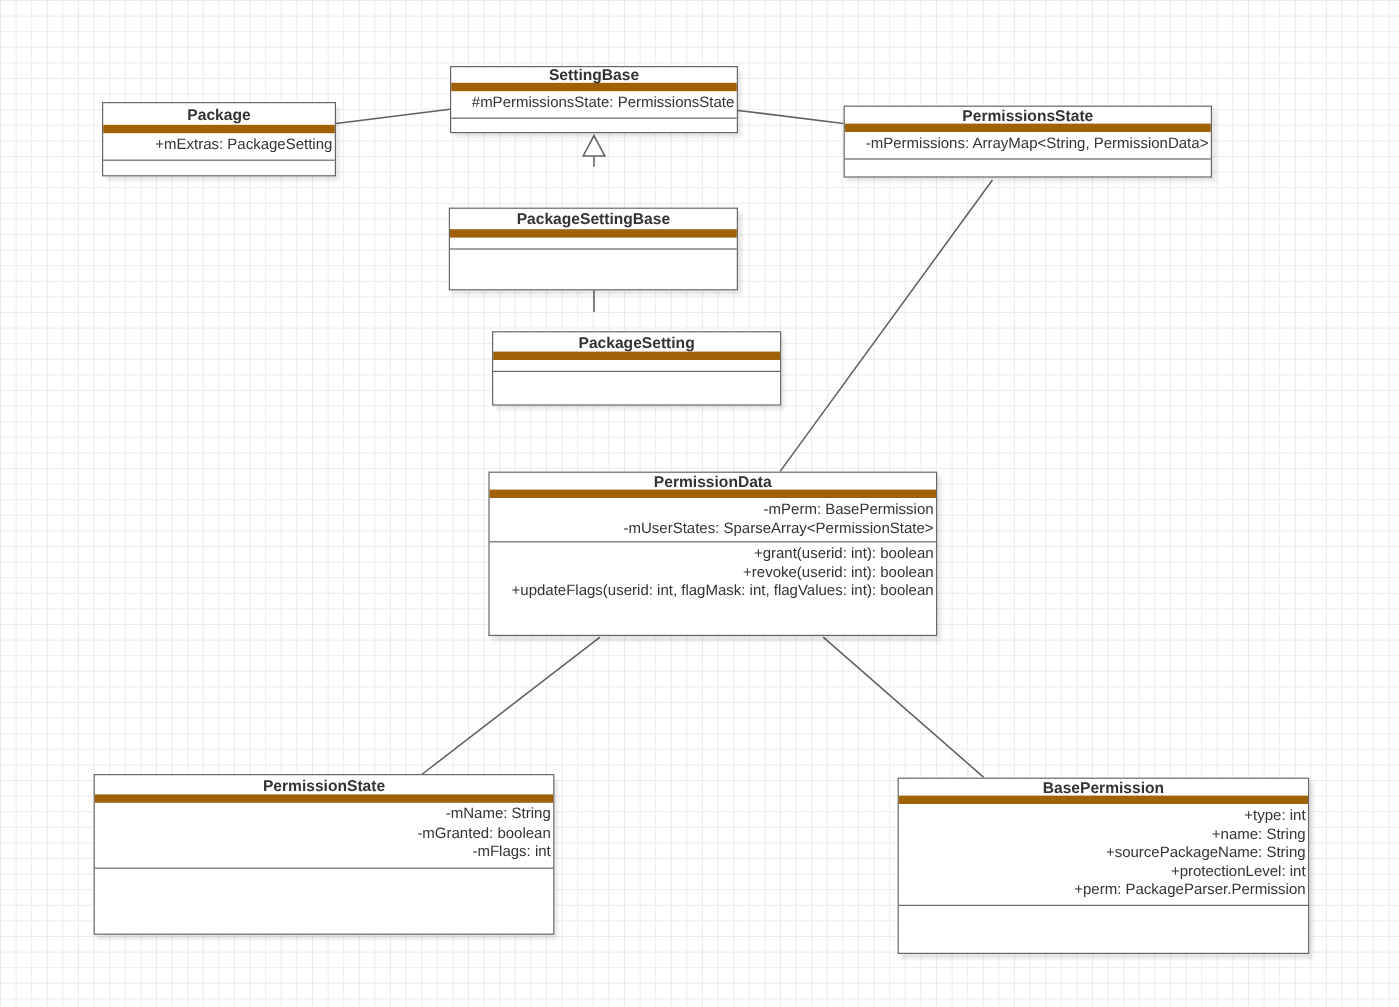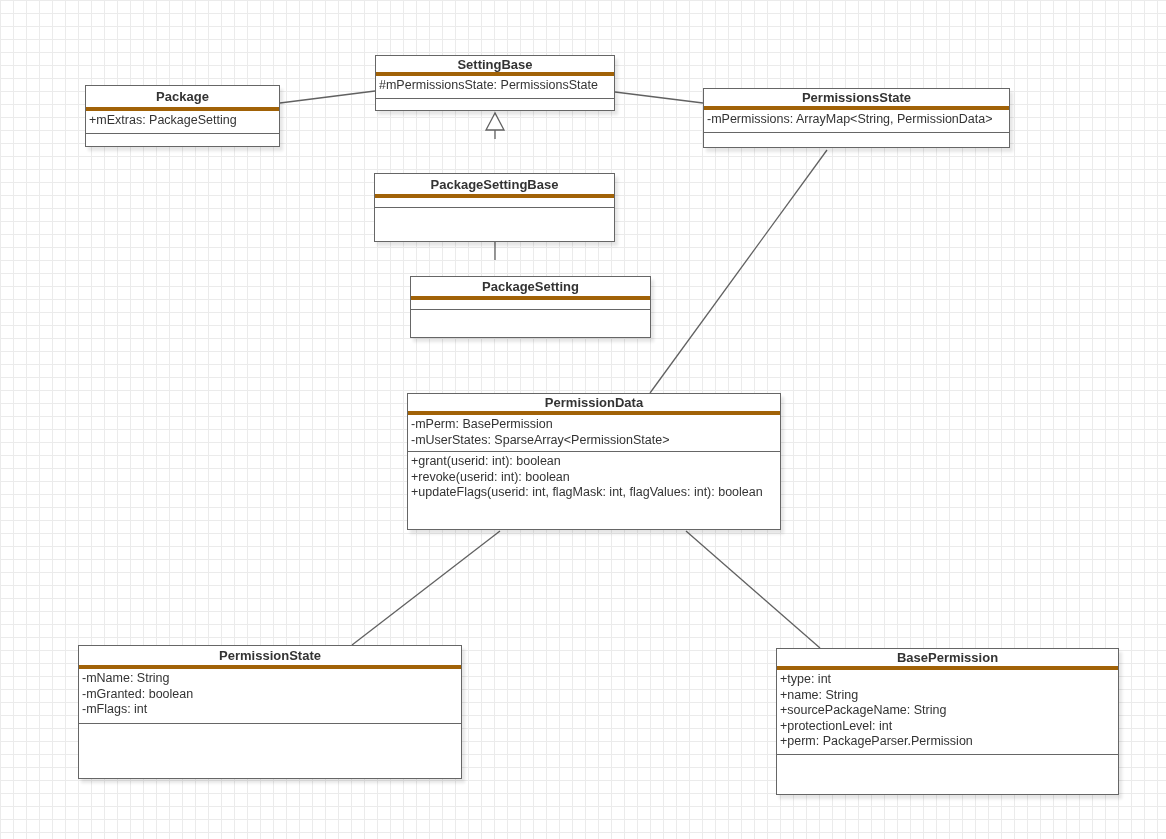--- a/index.html
+++ b/index.html
@@ -43,21 +43,21 @@
     box-sizing: border-box;
     background: #ffffff;
     border: 1px solid #666666;
     box-shadow: 3px 4px 3px rgba(0,0,0,0.10);
     display: flex;
     flex-direction: column;
     color: #333333;
   }
   .uml-class .title {
     box-sizing: border-box;
-    border-bottom: 4px solid #a16207;
+    border-bottom: 7px solid #a16207;
     font-weight: bold;
     font-size: 13px;
     display: flex;
     align-items: center;
     justify-content: center;
     flex: 0 0 auto;
   }
   .uml-class .attrs {
     box-sizing: border-box;
     border-bottom: 1px solid #666666;
@@ -68,20 +68,21 @@
   .uml-class .methods {
     box-sizing: border-box;
     padding: 2px 2px 0 3px;
     flex: 1 1 auto;
     overflow: hidden;
   }
   .member {
     font-size: 12.5px;
     line-height: 15.5px;
     white-space: nowrap;
+    text-align: right;
   }
 </style>
 </head>
 <body>
 
 <div class="canvas">
 
   <svg class="edges" id="edges-svg">
       <polyline points="280,103 375,91" class="edge-line"></polyline>
       <polyline points="615,92 703,103" class="edge-line"></polyline>
@@ -146,21 +147,21 @@
   <div class="uml-class" style="left:78px;top:645px;width:384px;height:134px;">
     <div class="title" style="height:23px;">PermissionState</div>
     <div class="attrs" style="height:55px;">
       <div class="member">-mName: String</div>
       <div class="member">-mGranted: boolean</div>
       <div class="member">-mFlags: int</div>
     </div>
     <div class="methods"></div>
   </div>
 
-  <div class="uml-class" style="left:776px;top:648px;width:343px;height:147px;">
+  <div class="uml-class" style="left:748px;top:648px;width:343px;height:147px;">
     <div class="title" style="height:21px;">BasePermission</div>
     <div class="attrs" style="height:85px;">
       <div class="member">+type: int</div>
       <div class="member">+name: String</div>
       <div class="member">+sourcePackageName: String</div>
       <div class="member">+protectionLevel: int</div>
       <div class="member">+perm: PackageParser.Permission</div>
     </div>
     <div class="methods"></div>
   </div>

